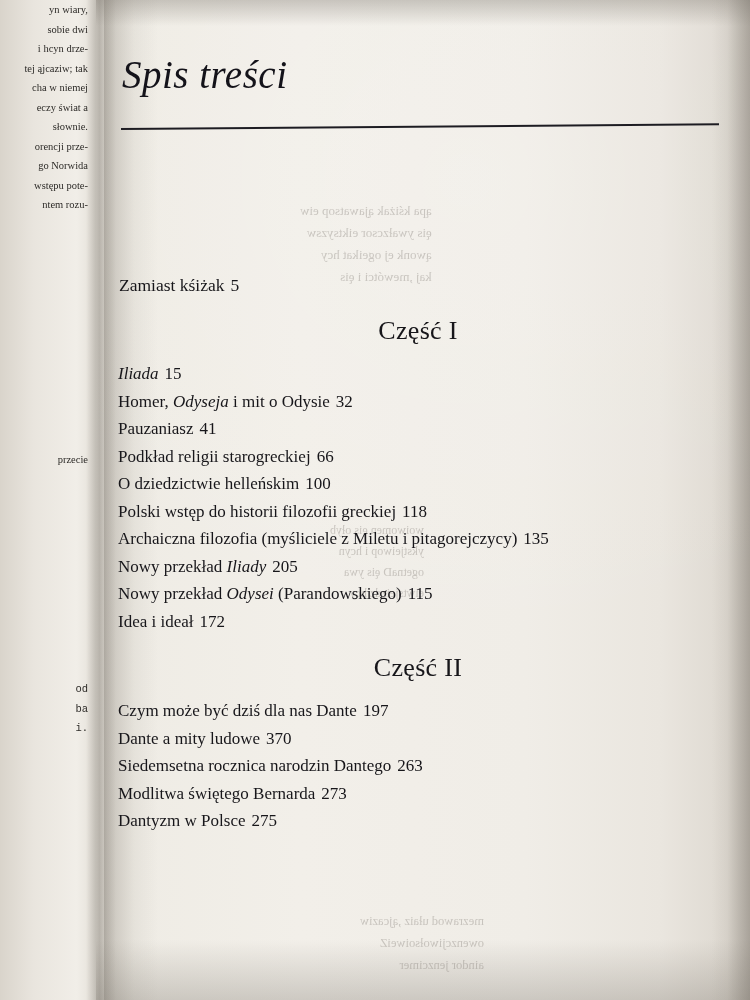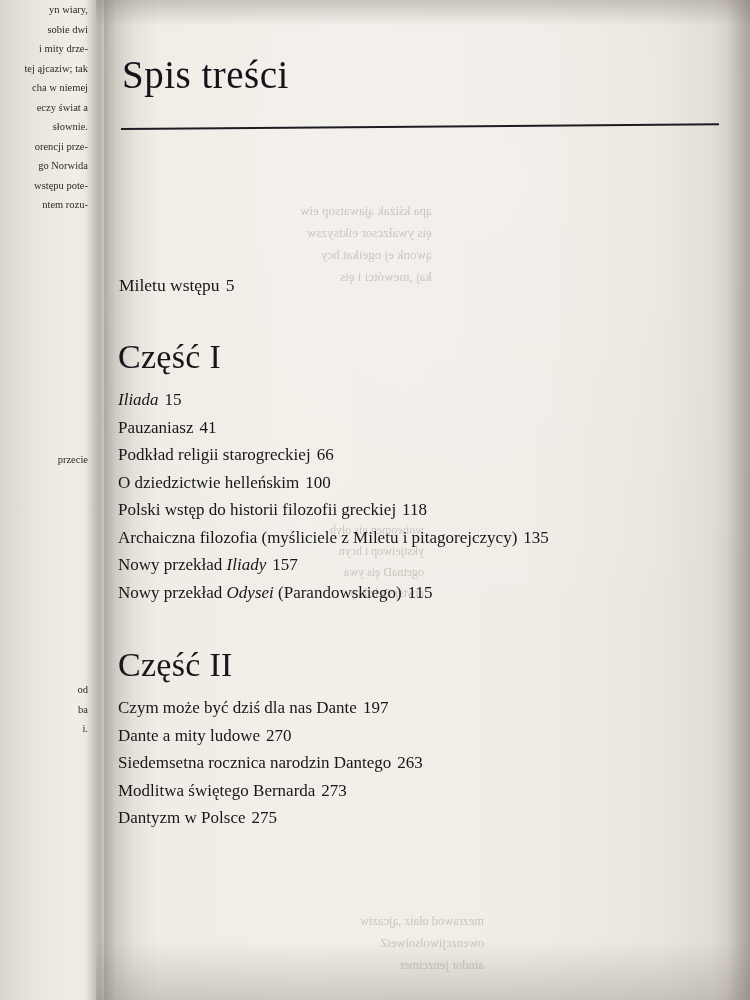--- a/index.html
+++ b/index.html
@@ -111,20 +111,21 @@
     color: #17161a;
   }
   .toc-title {
     position: absolute;
     left: 4px;
     top: 52px;
     font-size: 39px;
     letter-spacing: 0.5px;
     color: #14131a;
     font-family: "Liberation Serif", serif;
+    font-style: italic;
   }
   .rule {
     position: absolute;
     left: 3px;
     top: 128px;
     width: 598px;
     height: 2px;
     background: #1d1c22;
     transform: rotate(-0.45deg);
     transform-origin: left center;
@@ -135,26 +136,27 @@
     left: 0;
     top: 272px;
     width: 600px;
   }
   .intro-row {
     font-size: 17.5px;
     line-height: 26px;
     padding-left: 1px;
   }
   .part-head {
-    font-size: 34px;
+    font-size: 26px;
     line-height: 34px;
-    margin-top: 42px;
+    margin-top: 16px;
     margin-bottom: 12px;
     padding-left: 0px;
     letter-spacing: 0.3px;
+    text-align: center;
   }
   .entry {
     font-size: 17px;
     line-height: 27.5px;
     padding-left: 0px;
     white-space: nowrap;
   }
   .entry .it { font-style: italic; }
   .entry .pg { margin-left: 6px; }
   .intro-row .pg { margin-left: 6px; }
@@ -190,61 +192,63 @@
 
   <div class="gutter"></div>
   <div class="page-curve-shadow"></div>
   <div class="top-shadow"></div>
   <div class="bottom-shadow"></div>
   <div class="right-edge-shadow"></div>
 
   <div class="left-text" style="top:0;" id="leftTop">
       <div>yn wiary,</div>
       <div>sobie dwi</div>
-      <div>i mity drze-</div>
+      <div>i hcyn drze-</div>
       <div>tej ąjcaziw; tak</div>
       <div>cha w niemej</div>
       <div>eczy świat a</div>
       <div>słownie.</div>
       <div></div>
       <div>orencji prze-</div>
       <div>go Norwida</div>
       <div>wstępu pote-</div>
       <div>ntem rozu-</div>
     </div>
   <div class="left-text" style="top:450px;" id="leftMid">
       <div>przecie</div>
     </div>
-  <div class="left-text" style="top:680px;" id="leftBot">
+  <div class="left-text" style="top:680px;font-family:Liberation Mono, monospace;" id="leftBot">
       <div>od</div>
       <div>ba</div>
       <div>i.</div>
     </div>
 
   <div class="toc">
     <div class="toc-title">Spis treści</div>
     <div class="rule"></div>
 
     <div class="entries">
       <div class="intro-row">
-        <span>Miletu wstępu</span><span class="pg">5</span>
+        <span>Zamiast kśiżak</span><span class="pg">5</span>
       </div>
       <div id="parts">
           <div class="part-head">Część I</div>
           <div class="entry warp-1"><span class="it">Iliada</span><span class="pg">15</span></div>
+          <div class="entry warp-1"><span>Homer, </span><span class="it">Odyseja</span><span> i mit o Odysie</span><span class="pg">32</span></div>
           <div class="entry warp-1"><span>Pauzaniasz</span><span class="pg">41</span></div>
           <div class="entry warp-1"><span>Podkład religii starogreckiej</span><span class="pg">66</span></div>
           <div class="entry warp-1"><span>O dziedzictwie helleńskim</span><span class="pg">100</span></div>
           <div class="entry warp-1"><span>Polski wstęp do historii filozofii greckiej</span><span class="pg">118</span></div>
           <div class="entry warp-1"><span>Archaiczna filozofia (myśliciele z Miletu i pitagorejczycy)</span><span class="pg">135</span></div>
-          <div class="entry warp-1"><span>Nowy przekład </span><span class="it">Iliady</span><span class="pg">157</span></div>
+          <div class="entry warp-1"><span>Nowy przekład </span><span class="it">Iliady</span><span class="pg">205</span></div>
           <div class="entry warp-1"><span>Nowy przekład </span><span class="it">Odysei</span><span> (Parandowskiego)</span><span class="pg">115</span></div>
+          <div class="entry warp-1"><span>Idea i ideał</span><span class="pg">172</span></div>
           <div class="part-head">Część II</div>
           <div class="entry warp-1"><span>Czym może być dziś dla nas Dante</span><span class="pg">197</span></div>
-          <div class="entry warp-1"><span>Dante a mity ludowe</span><span class="pg">270</span></div>
+          <div class="entry warp-1"><span>Dante a mity ludowe</span><span class="pg">370</span></div>
           <div class="entry warp-1"><span>Siedemsetna rocznica narodzin Dantego</span><span class="pg">263</span></div>
           <div class="entry warp-1"><span>Modlitwa świętego Bernarda</span><span class="pg">273</span></div>
           <div class="entry warp-1"><span>Dantyzm w Polsce</span><span class="pg">275</span></div>
         </div>
     </div>
   </div>
 
 </div>
 
 </body></html>

